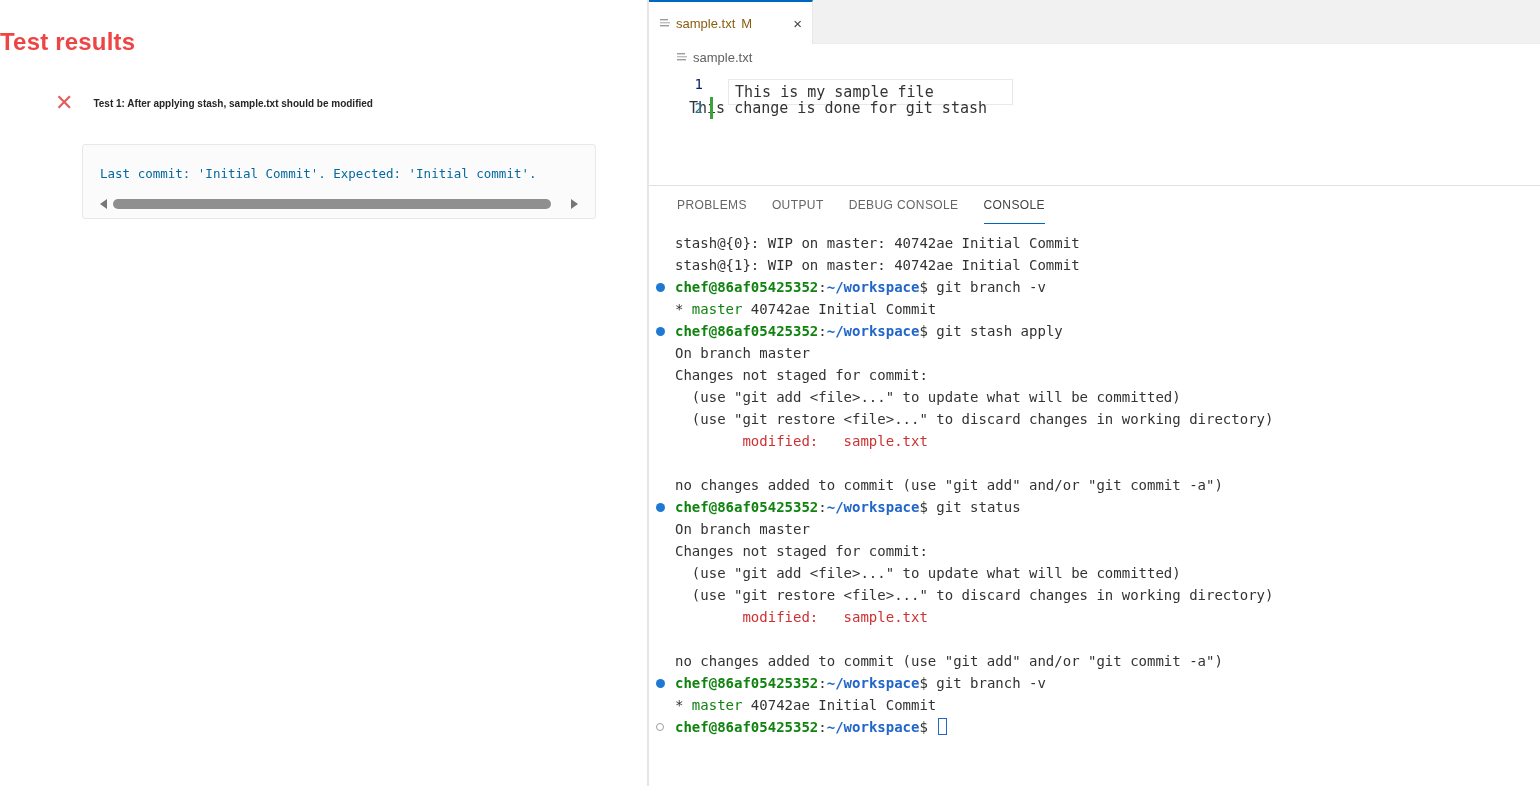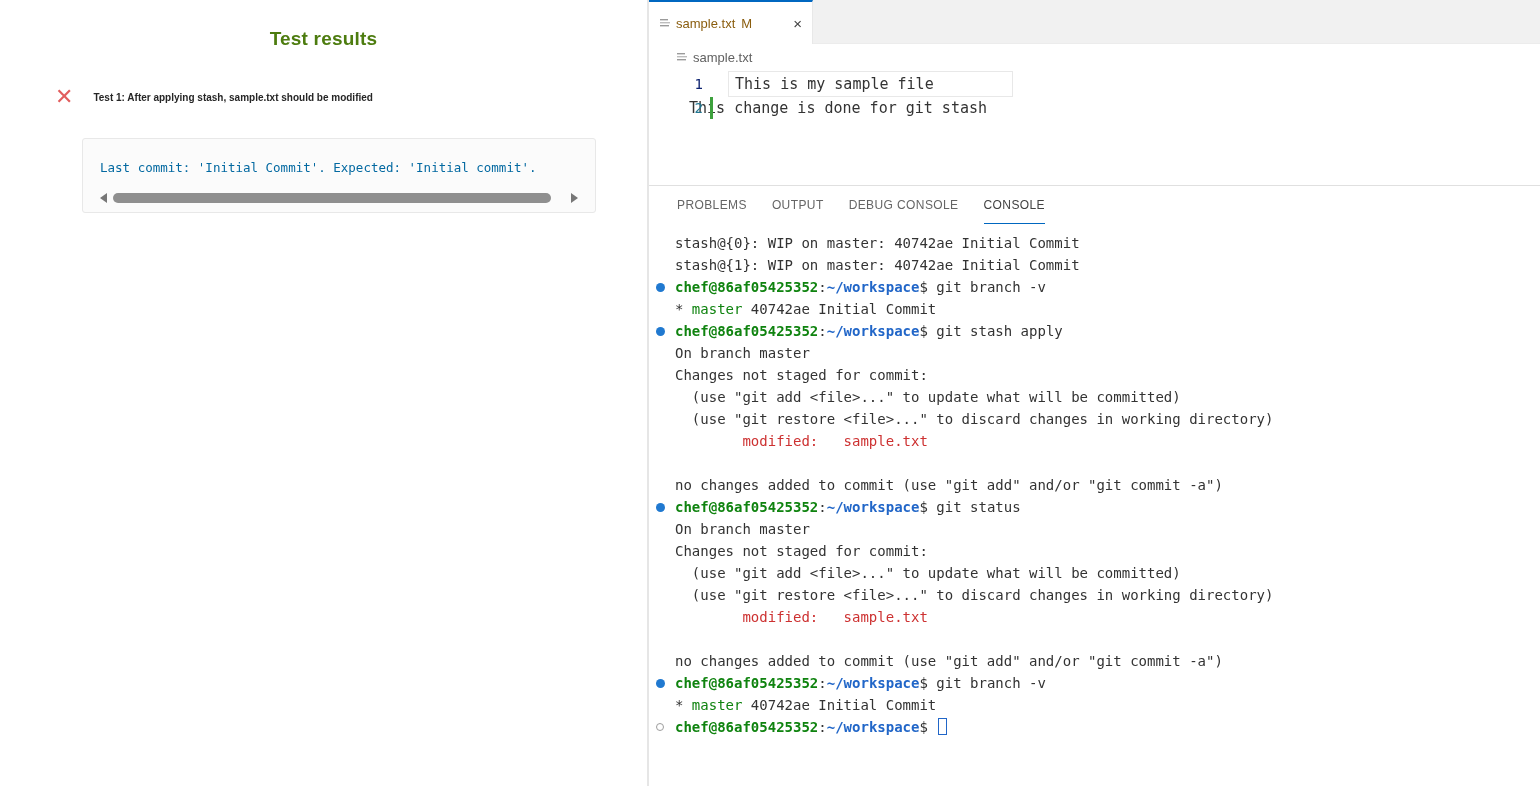--- a/index.html
+++ b/index.html
@@ -3,22 +3,22 @@
 <meta charset="utf-8">
 <style>
   * { margin:0; padding:0; box-sizing:border-box; }
   html,body { width:1540px; height:786px; overflow:hidden; background:#fff;
               font-family:"Liberation Sans", sans-serif; }
   .app { display:flex; width:1540px; height:786px; }
 
   
   .left-panel { width:649px; height:100%; background:#fff;
                 border-right:2px solid #e6e6e6; flex:none; }
-  .lp-title { margin-top:28px; text-align:center; font-size:19px; font-weight:700;
-              color:#4d7c0f; letter-spacing:.2px; }
+  .lp-title { margin-top:28px; text-align:left; font-size:24px; font-weight:700;
+              color:#ef4444; letter-spacing:.2px; }
   .test-row { display:flex; align-items:center; gap:20px; margin:36px 0 0 55px; }
   .x-icon { color:#e25d5d; font-size:22px; font-weight:400; line-height:1; }
   .test-label { font-size:10px; font-weight:700; color:#262626; }
   .msg-box { margin:30px 0 0 82px; width:514px; background:#fbfbfb;
              border:1px solid #e8e8e8; border-radius:3px; padding:21px 17px 7px 17px; }
   .msg-text { font-family:"DejaVu Sans Mono", monospace; font-size:12.5px; color:#0369a1;
               white-space:pre; overflow:hidden; }
   .hscrollbar { margin-top:16px; height:14px; display:flex; align-items:center; }
   .sb-arrow { width:0; height:0; border-top:5px solid transparent; border-bottom:5px solid transparent; }
   .sb-arrow.left  { border-right:7px solid #777; }
@@ -41,21 +41,21 @@
                 color:#616161; font-size:13px; flex:none; background:#fff; }
   .breadcrumb span { margin-left:5px; }
 
   .code-area { height:115px; flex:none; font-family:"DejaVu Sans Mono", monospace;
                font-size:15px; color:#333; padding-top:2px; }
   .code-line { position:relative; height:24px; line-height:24px; white-space:pre; }
   .num { position:absolute; left:0; top:0; width:54px; text-align:right; color:#237893; font-size:14px; }
   .num.active { color:#0b216f; }
   .added-bar { position:absolute; left:61px; top:1px; width:3px; height:22px; background:#3da13d; }
   .line-text { display:inline-block; margin-left:40px; }
-  .line-text.active-box { outline:1px solid #e8e8e8; min-width:283px; padding-left:6px; margin-left:80px; }
+  .line-text.active-box { outline:1px solid #e8e8e8; min-width:283px; padding-left:6px; margin-left:80px;margin-top:8px; }
 
   .panel { flex:1; border-top:1px solid #e0e0e0; display:flex; flex-direction:column; overflow:hidden; }
   .panel-tabs { height:38px; display:flex; align-items:stretch; padding-left:28px; gap:25px; flex:none; }
   .ptab { display:flex; align-items:center; font-size:12px; letter-spacing:.4px; color:#656565;
           border-bottom:1px solid transparent; cursor:pointer; }
   .ptab.active { color:#424242; border-bottom:1px solid #0067c0; }
 
   .terminal { flex:1; padding:8px 0 0 26px; font-family:"DejaVu Sans Mono", monospace;
               font-size:14px; color:#333; overflow:hidden; }
   .term-line { position:relative; min-height:22px; line-height:22px; white-space:pre; }

